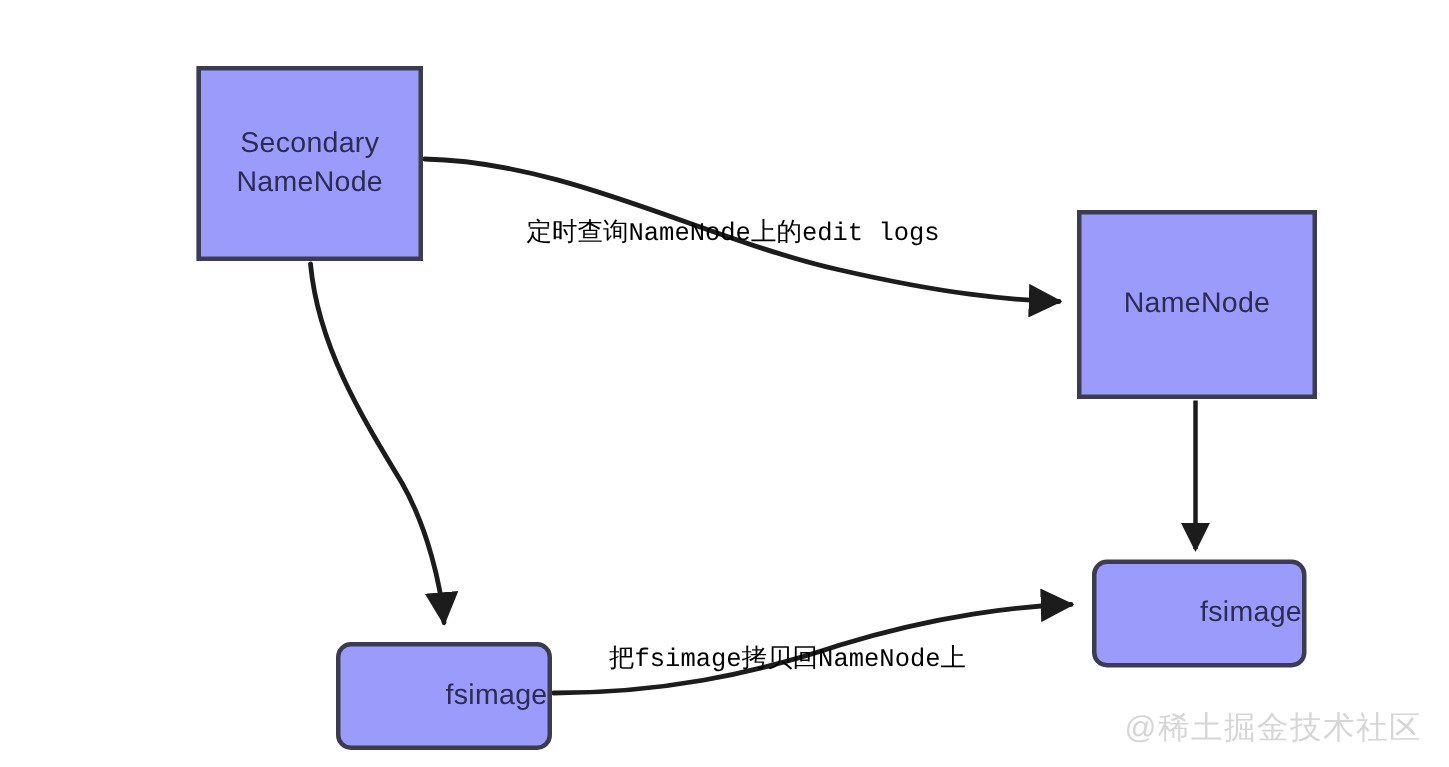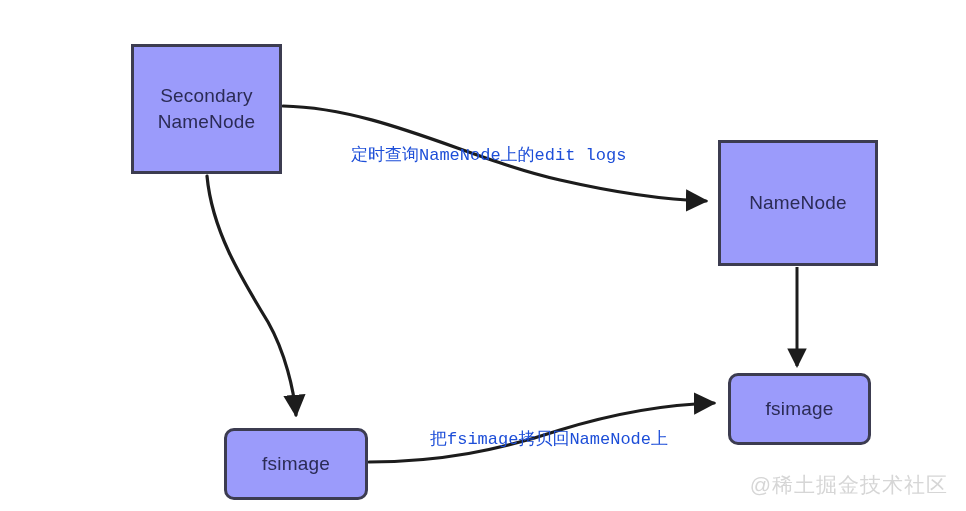--- a/index.html
+++ b/index.html
@@ -33,28 +33,29 @@
     text-align: center;
     color: #2b2b55;
     font-family: "Liberation Sans", sans-serif;
     font-size: 19px;
     line-height: 1.35;
     letter-spacing: 0.2px;
     z-index: 3;
   }
   .node-box.rounded {
     border-radius: 10px;
+    justify-content: flex-end;
   }
   .node-label {
     white-space: pre-line;
     user-select: none;
   }
   .edge-label {
     position: absolute;
-    color: #1d4ed8;
+    color: #000000;
     font-family: "Liberation Mono", "DejaVu Sans Mono", monospace;
     font-size: 17px;
     white-space: nowrap;
     z-index: 4;
     background: transparent;
     user-select: none;
   }
   .watermark {
     position: absolute;
     right: 18px;
@@ -67,21 +68,21 @@
     user-select: none;
   }
   
   #box-secondary-namenode { left: 131px; top: 44px;  width: 151px; height: 130px; }
   #box-namenode          { left: 718px; top: 140px; width: 160px; height: 126px; }
   #box-fsimage-right     { left: 728px; top: 373px; width: 143px; height: 72px;  }
   #box-fsimage-left      { left: 224px; top: 428px; width: 144px; height: 72px;  }
   
   #label-query-editlogs  { left: 351px; top: 143px; }
   #label-update-fsimage  { left: 98px;  top: 284px; }
-  #label-copy-back       { left: 430px; top: 427px; }
+  #label-copy-back       { left: 406px; top: 427px; }
 </style>
 </head>
 <body>
 
 <div id="canvas">
 
   <svg id="diagram-svg" viewBox="0 0 966 511" xmlns="http://www.w3.org/2000/svg">
     <defs>
       <marker id="arrow" viewBox="0 0 10 10" refX="9" refY="5" markerWidth="7" markerHeight="7" orient="auto-start-reverse">
         <path d="M 0 0 L 10 5 L 0 10 z" fill="#1c1c1c"></path>

